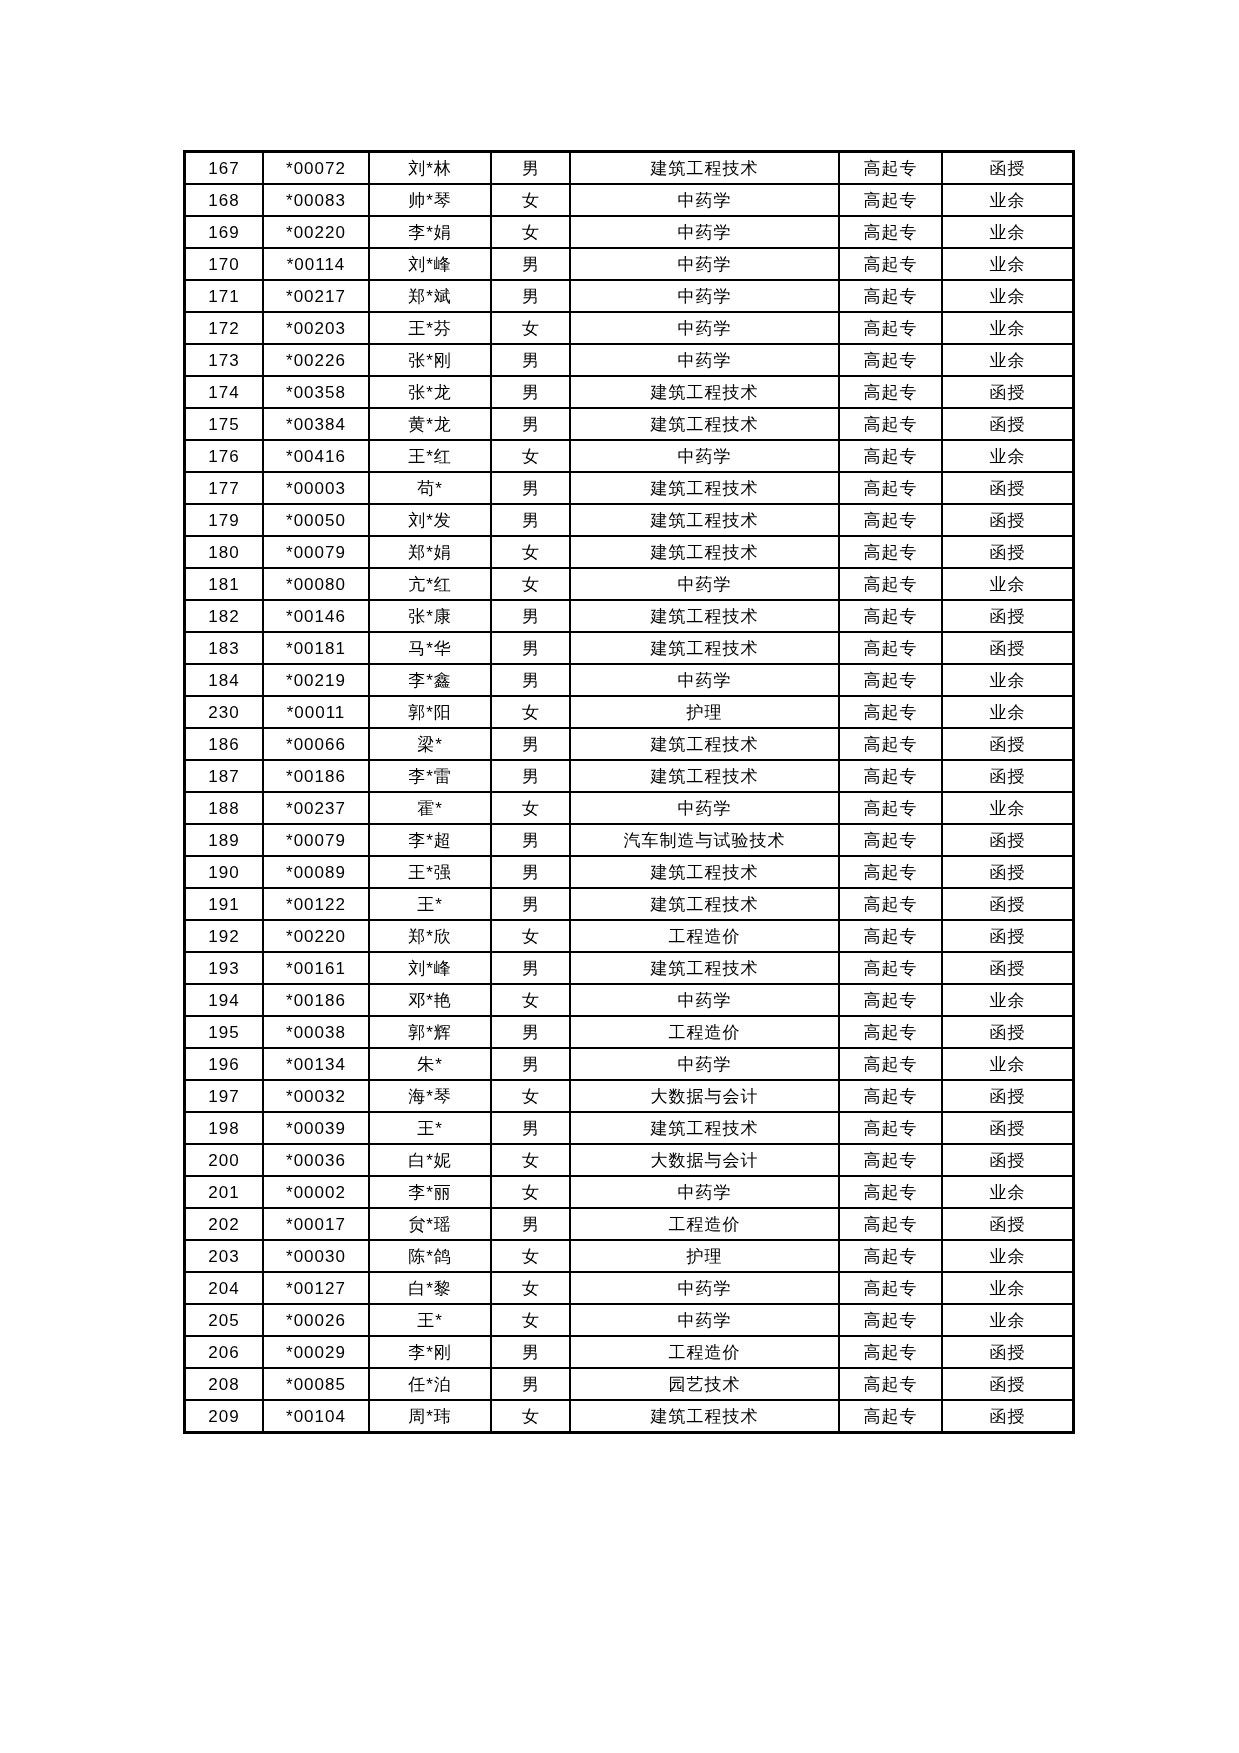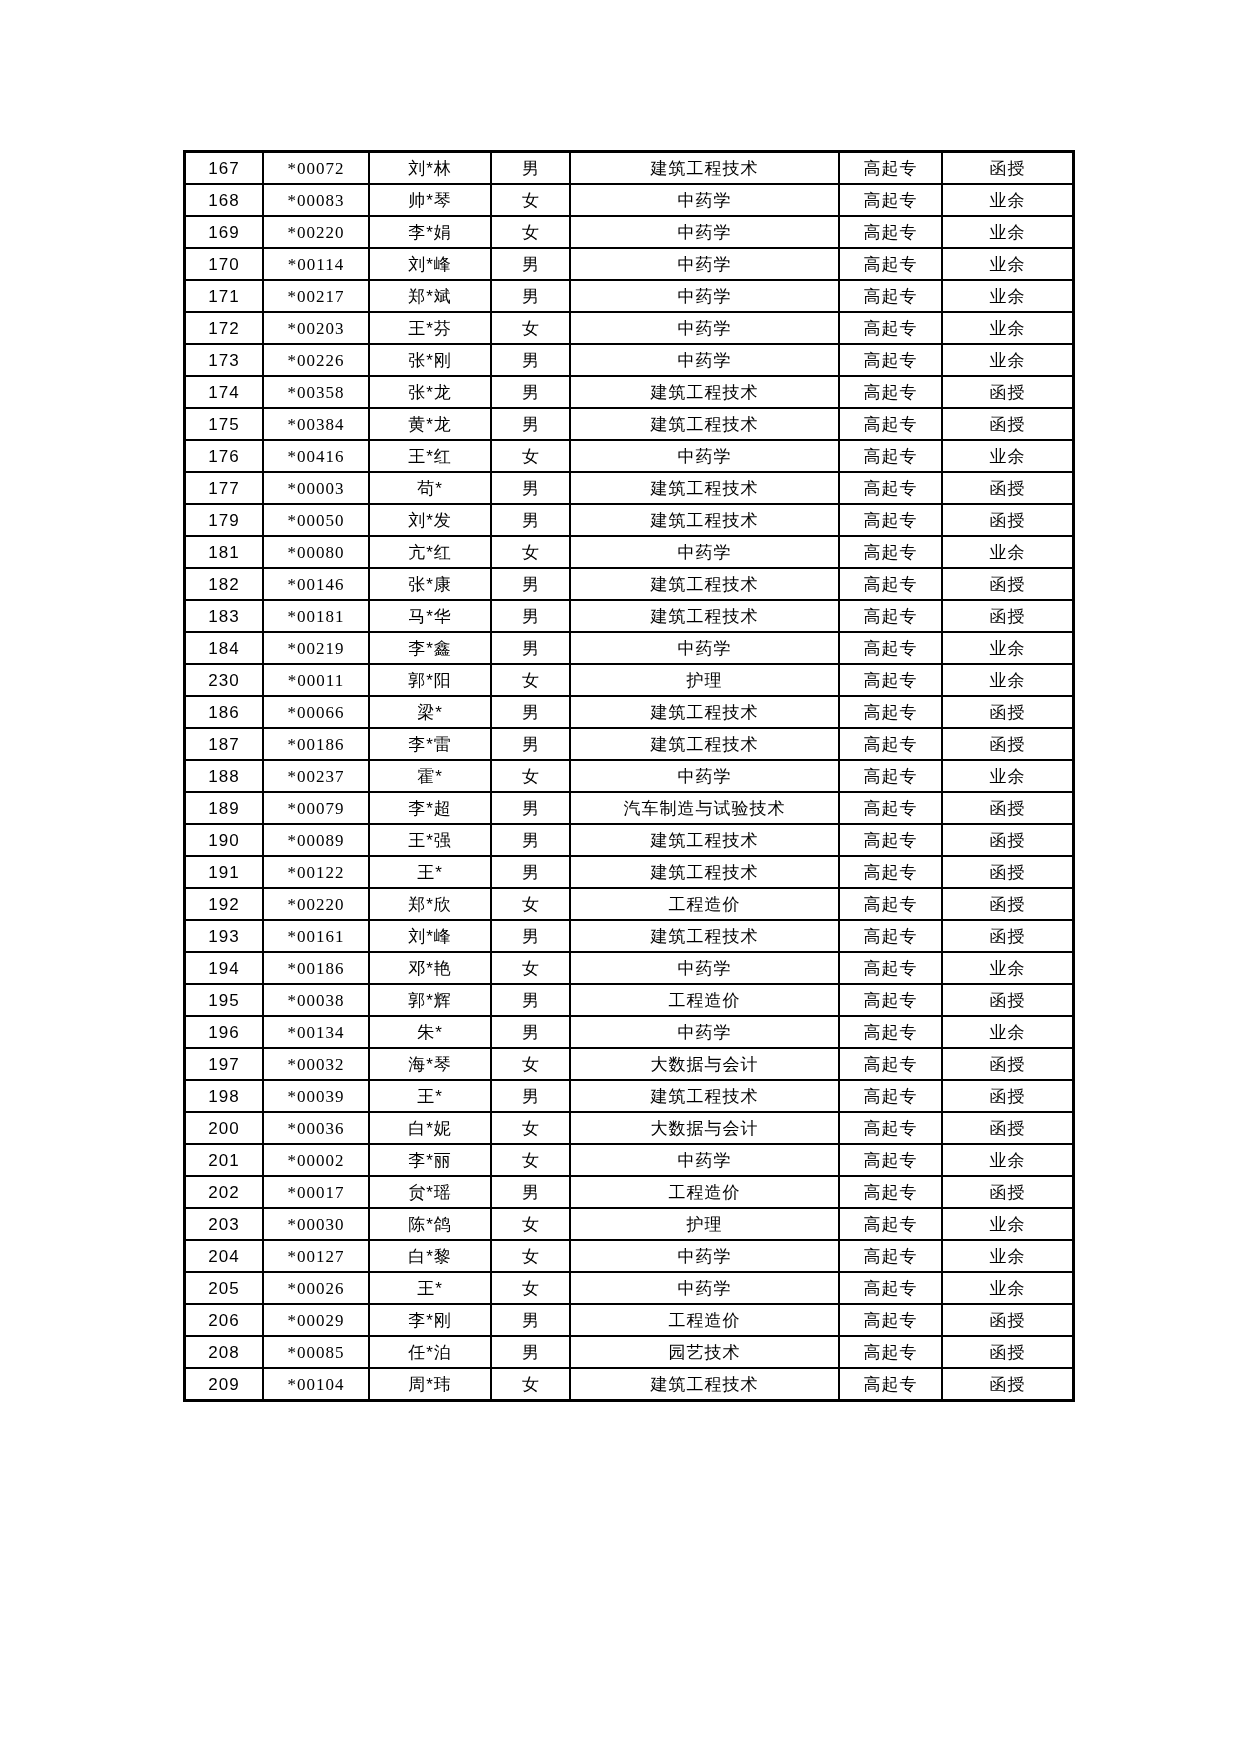--- a/index.html
+++ b/index.html
@@ -31,21 +31,21 @@
     padding: 0;
     text-align: center;
     vertical-align: middle;
     font-size: 17px;
     line-height: 1;
     white-space: nowrap;
     overflow: hidden;
     color: #000000;
   }
   td.c-num   { width: 76px;  font-size: 16px; letter-spacing: 1px; margin-top: 34px; }
-  td.c-id    { width: 104px; font-size: 16px; letter-spacing: 1px; font-family: Liberation Serif, serif; }
+  td.c-id    { width: 104px; font-size: 16px; letter-spacing: 1px; }
   td.c-name  { width: 120px; letter-spacing: 1px; }
   td.c-sex   { width: 77px; }
   td.c-major { width: 267px; letter-spacing: 1px; margin-left: 44px; }
   td.c-level { width: 101px; letter-spacing: 1px; }
   td.c-form  { width: 129px; letter-spacing: 1px; }
 </style>
 </head>
 <body>
 
 <div class="page">
@@ -153,20 +153,29 @@
         <tr>
           <td class="c-num">179</td>
           <td class="c-id">*00050</td>
           <td class="c-name">刘*发</td>
           <td class="c-sex">男</td>
           <td class="c-major">建筑工程技术</td>
           <td class="c-level">高起专</td>
           <td class="c-form">函授</td>
         </tr>
         <tr>
+          <td class="c-num">180</td>
+          <td class="c-id">*00079</td>
+          <td class="c-name">郑*娟</td>
+          <td class="c-sex">女</td>
+          <td class="c-major">建筑工程技术</td>
+          <td class="c-level">高起专</td>
+          <td class="c-form">函授</td>
+        </tr>
+        <tr>
           <td class="c-num">181</td>
           <td class="c-id">*00080</td>
           <td class="c-name">亢*红</td>
           <td class="c-sex">女</td>
           <td class="c-major">中药学</td>
           <td class="c-level">高起专</td>
           <td class="c-form">业余</td>
         </tr>
         <tr>
           <td class="c-num">182</td>

